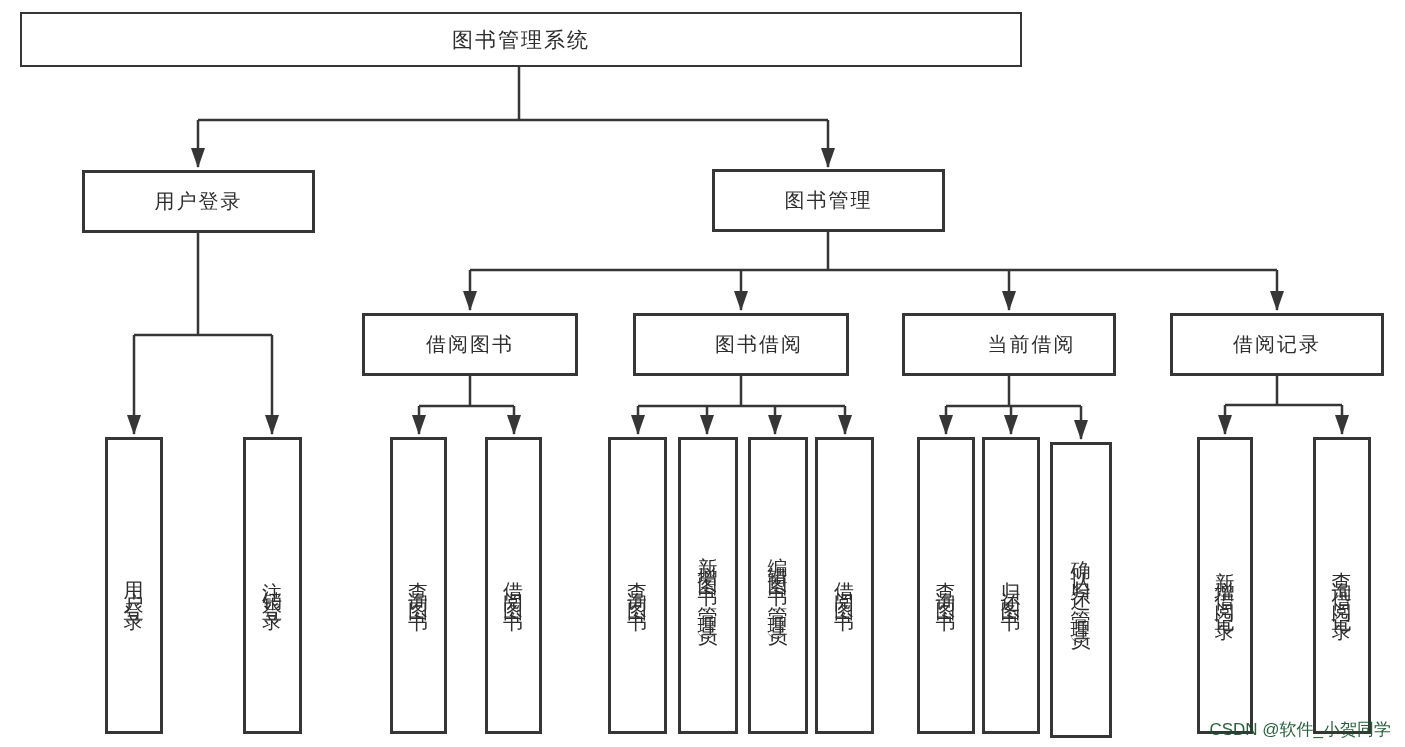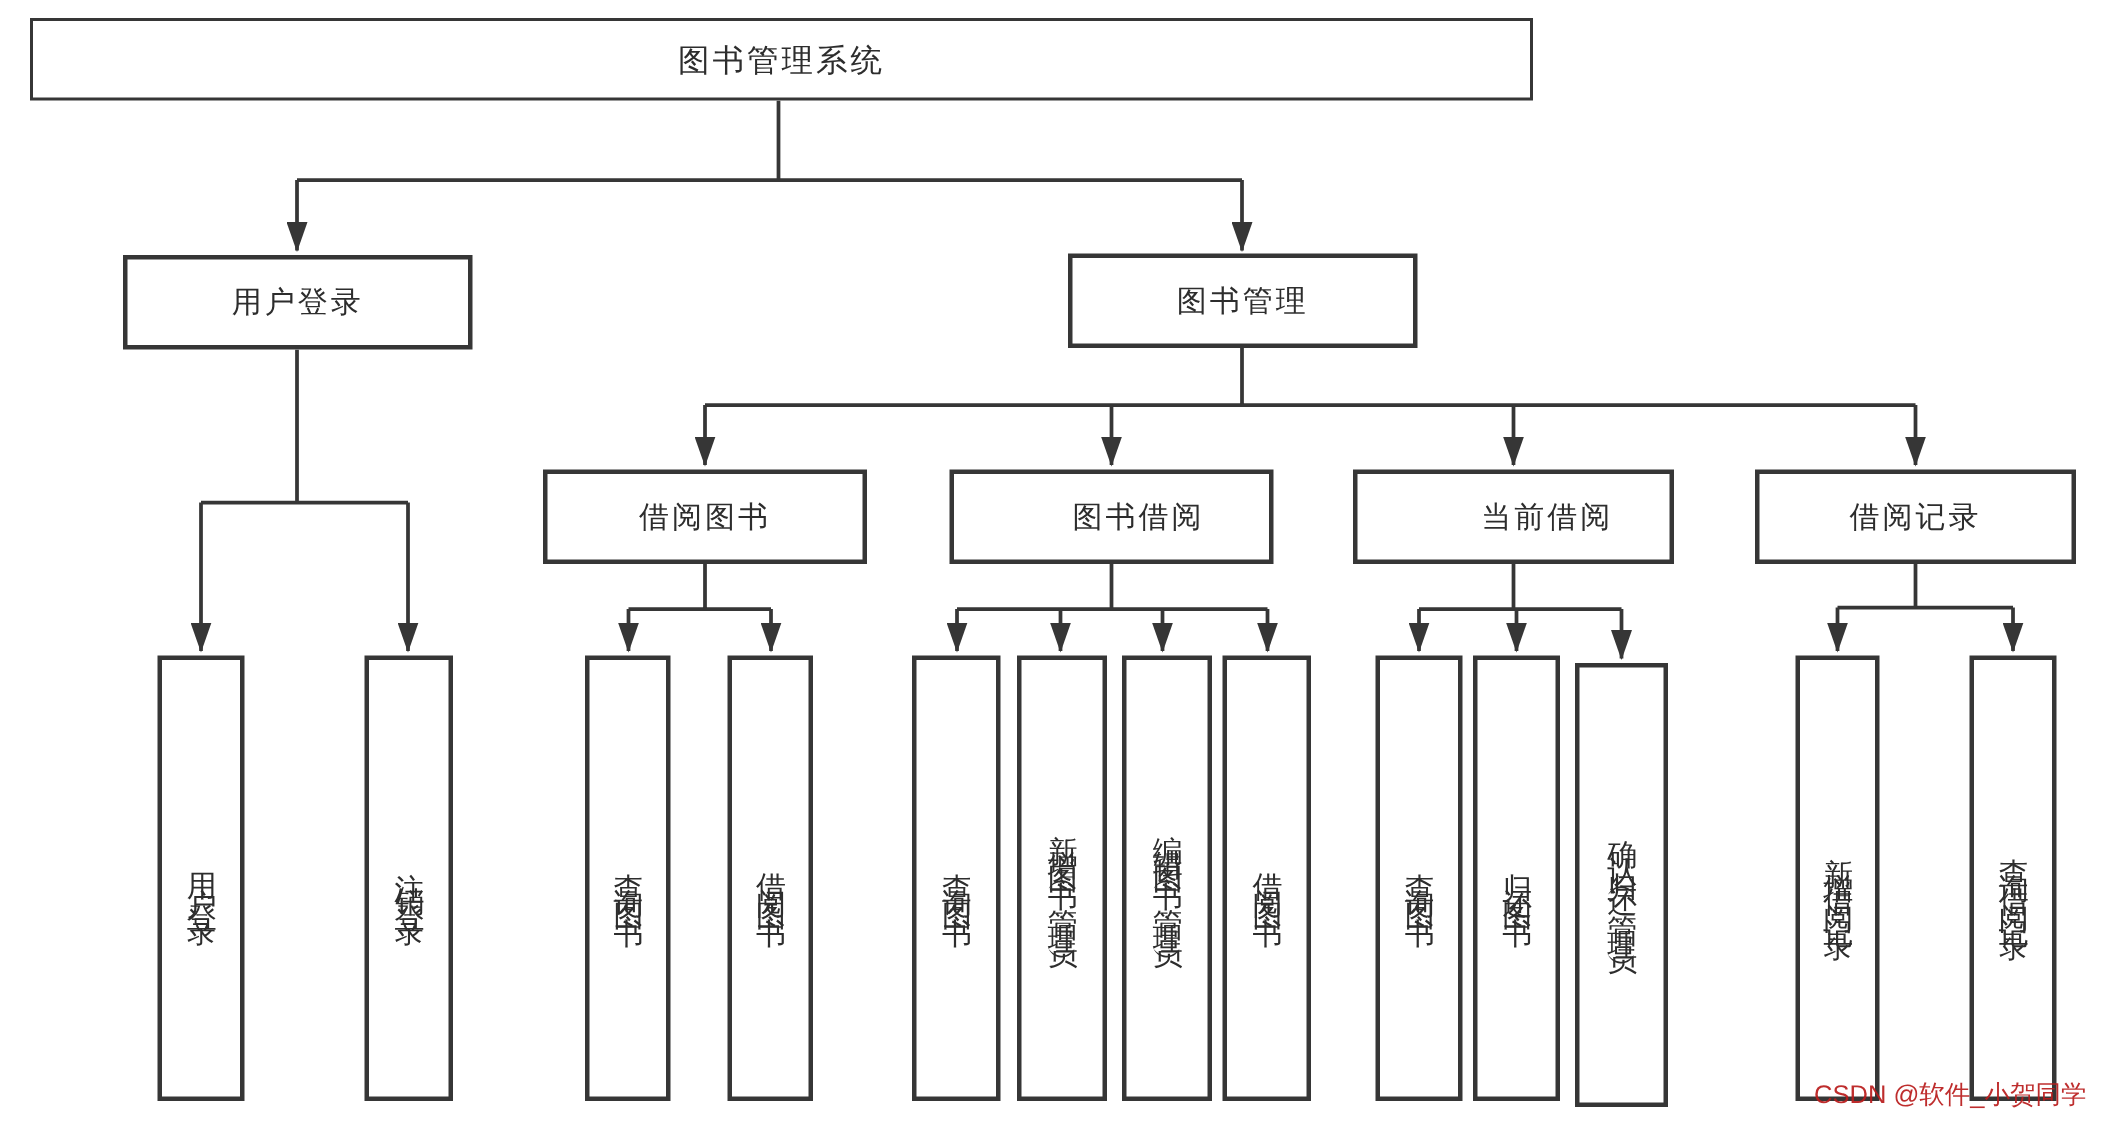--- a/index.html
+++ b/index.html
@@ -50,21 +50,21 @@
     font-size: 20px;
     letter-spacing: 10px;
     line-height: 1;
   }
   .watermark {
     position: absolute;
     right: 14px;
     bottom: 6px;
     z-index: 3;
     font-size: 17px;
-    color: #b91c1c;
+    color: #14532d;
     opacity: 0.92;
     white-space: nowrap;
   }
 </style>
 </head>
 <body>
 
 <div id="canvas">
 
   <svg id="connector-layer" width="1405" height="747" viewBox="0 0 1405 747">

